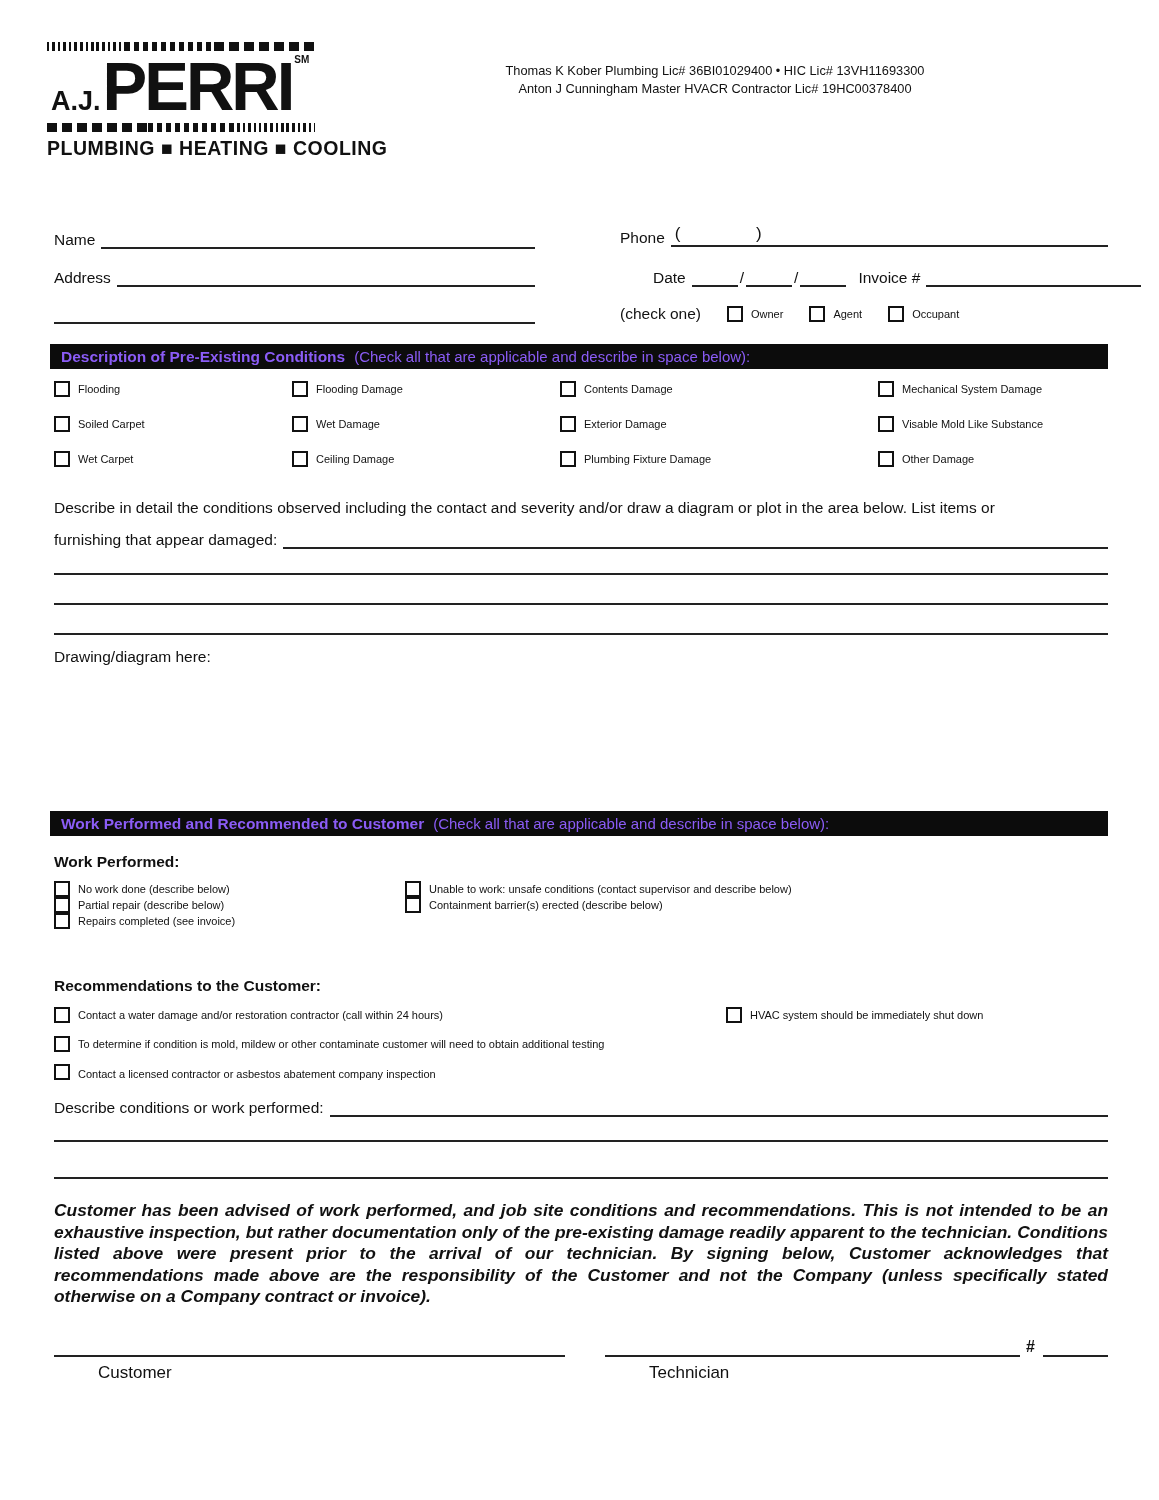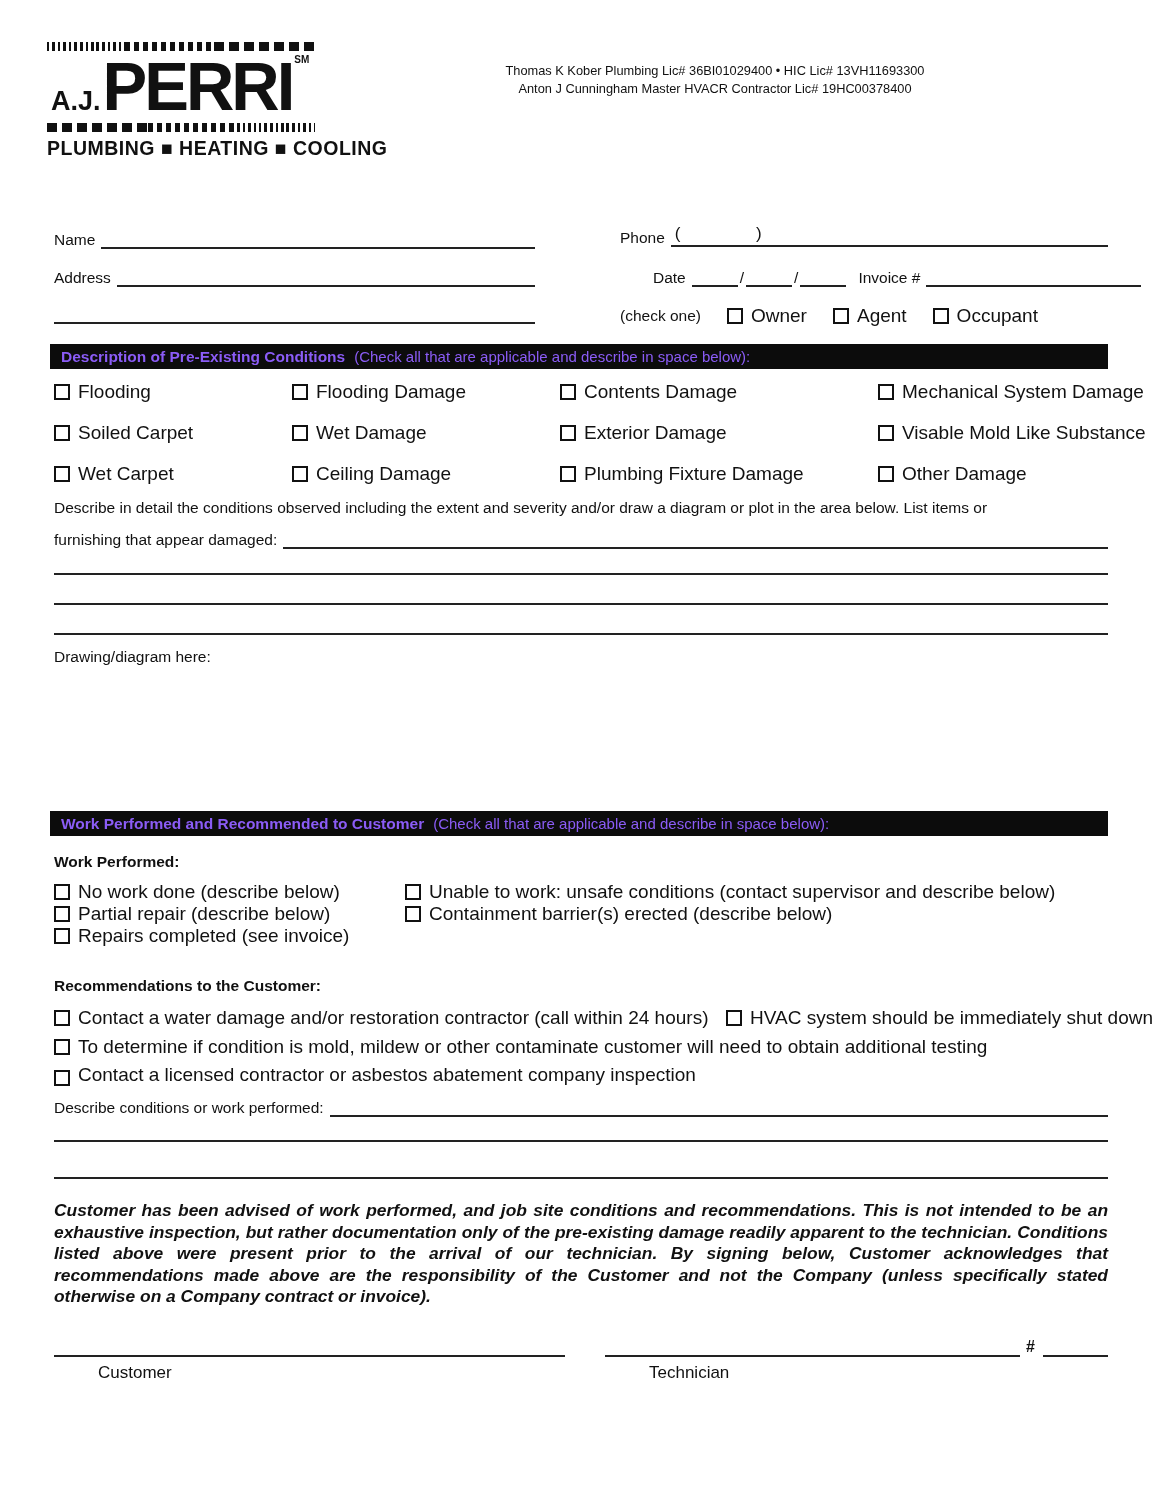--- a/index.html
+++ b/index.html
@@ -26,21 +26,21 @@
   .tagline{font-weight:bold;font-size:19.5px;letter-spacing:.5px;margin-top:5px;white-space:nowrap;}
   .company{position:absolute;left:410px;top:62px;width:610px;text-align:center;line-height:1.32;}
   .company .big{font-weight:bold;font-size:17.5px;}
   .company .lic{font-size:12.8px;margin-top:1px;}
   
   .row{display:flex;align-items:flex-end;font-size:15.5px;}
   .lbl{white-space:nowrap;padding-right:6px;}
   .fill{flex:1;border-bottom:2px solid #222;height:17px;}
   .seg{width:46px;border-bottom:2px solid #222;height:17px;}
   .slash{padding:0 2px;}
-  .cb{display:flex;align-items:center;gap:8px;font-size:19px;white-space:nowrap;}
+  .cb{display:flex;align-items:center;gap:8px;font-size:11px;white-space:nowrap;}
   .box{width:12px;height:12px;border:2.2px solid #111;flex:none;background:#fff;}
   .bar{
     position:absolute;left:50px;width:1058px;height:25px;background:#0c0c0c;color:#8b5cf6;
     display:flex;align-items:center;gap:9px;padding:0 11px;box-sizing:border-box;white-space:nowrap;
   }
   .bar .t{font-weight:bold;font-size:15.5px;}
   .bar .s{font-size:15px;}
   .hline{position:absolute;border-top:2px solid #222;height:0;}
   .heading{position:absolute;font-weight:bold;font-size:15.5px;}
   .stack{position:absolute;display:flex;flex-direction:column;gap:0;}
@@ -175,21 +175,21 @@
         <span class="box"></span>
         <span>Plumbing Fixture Damage</span>
       </span>
     <span class="cb">
         <span class="box"></span>
         <span>Other Damage</span>
       </span>
   </div>
 
   <div style="position:absolute;left:54px;top:499px;width:1054px;font-size:15.5px;">
-    <div style="white-space:nowrap;">Describe in detail the conditions observed including the extent and severity and/or draw a diagram or plot in the area below. List items or</div>
+    <div style="white-space:nowrap;">Describe in detail the conditions observed including the contact and severity and/or draw a diagram or plot in the area below. List items or</div>
     <div class="row" style="margin-top:13px;">
       <span class="lbl">furnishing that appear damaged:</span>
       <span class="fill"></span>
     </div>
   </div>
 
   <div class="hline" style="left:54px;top:573px;width:1054px;"></div>
   <div class="hline" style="left:54px;top:603px;width:1054px;"></div>
   <div class="hline" style="left:54px;top:633px;width:1054px;"></div>
 

